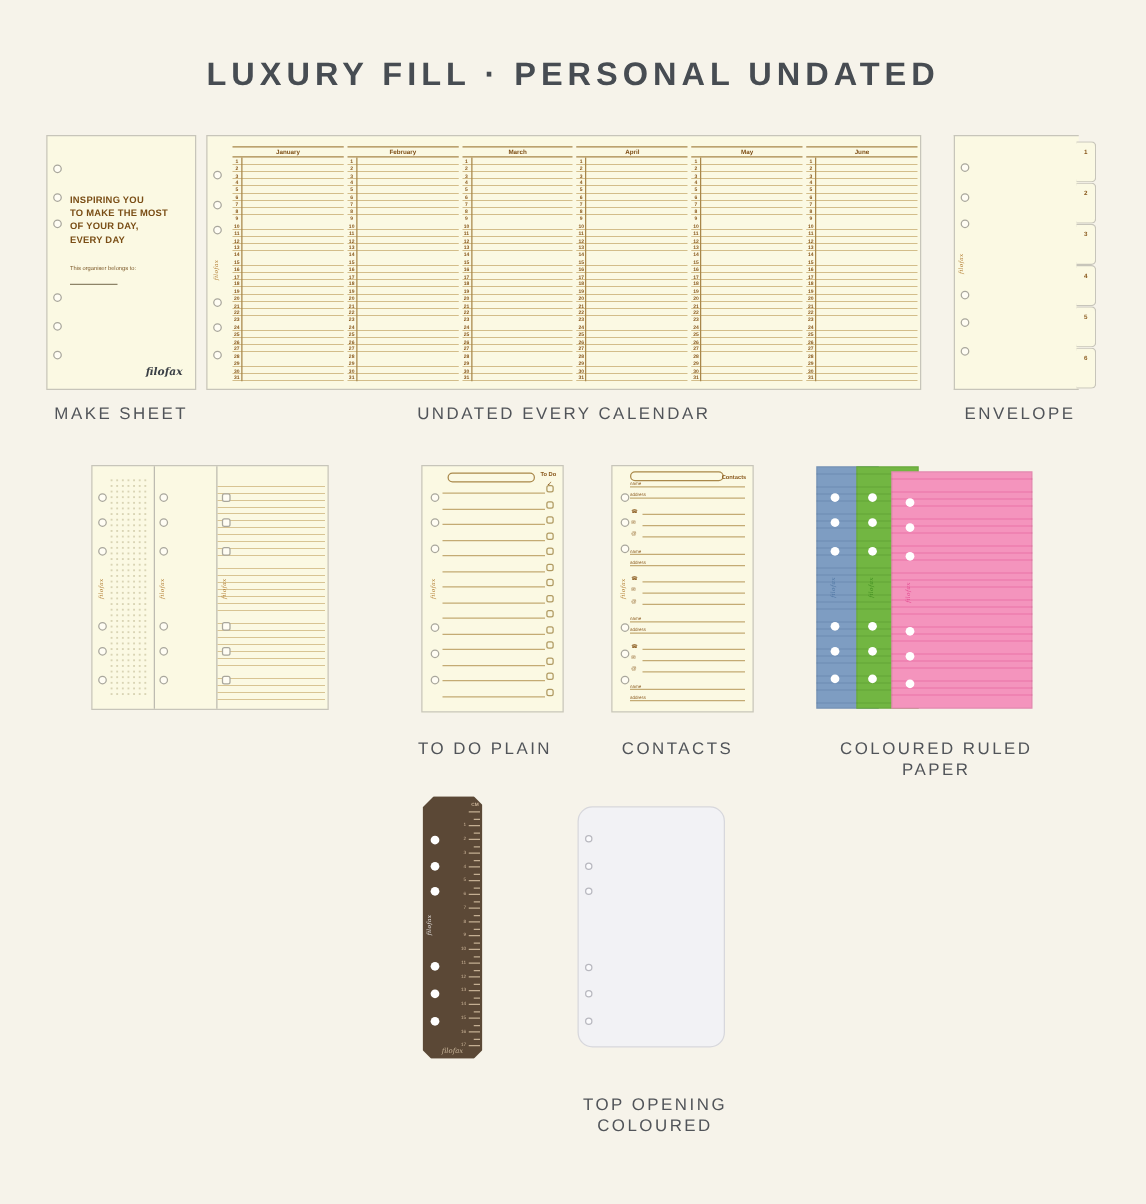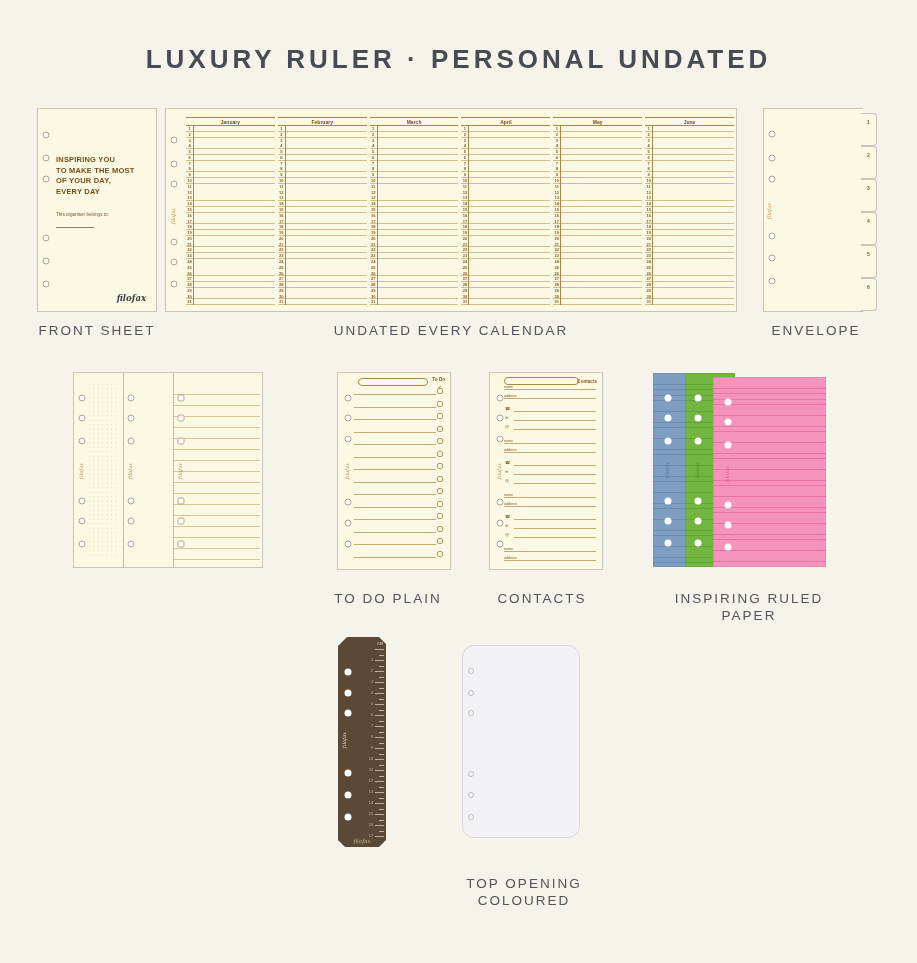--- a/index.html
+++ b/index.html
@@ -151,38 +151,38 @@
   #envelope{
     position:absolute;left:462px;top:645px;width:118px;height:193px;
     background:#f2f2f5;border:1px solid #d7d7dc;border-radius:12px;box-sizing:border-box;
   }
 </style>
 </head>
 <body>
 
 <div class="canvas">
 
-  <div class="page-title">LUXURY RULER · PERSONAL UNDATED</div>
+  <div class="page-title">LUXURY FILL · PERSONAL UNDATED</div>
 
   <div class="card" id="front-sheet" style="left:37px;top:108px;width:120px;height:204px;">
     <div class="fs-headline">INSPIRING YOU
 TO MAKE THE MOST
 OF YOUR DAY,
 EVERY DAY</div>
     <div class="fs-belongs">This organiser belongs to:</div>
     <div class="fs-line"></div>
     <div class="brand-script fs-brand">filofax</div>
   <div class="hole" style="left: 8px; top: 26px;"></div>
       <div class="hole" style="left: 8px; top: 49px;"></div>
       <div class="hole" style="left: 8px; top: 70px;"></div>
       <div class="hole" style="left: 8px; top: 129px;"></div>
       <div class="hole" style="left: 8px; top: 152px;"></div>
       <div class="hole" style="left: 8px; top: 175px;"></div>
     </div>
-  <div class="item-label" style="left:97px;top:322px;">FRONT SHEET</div>
+  <div class="item-label" style="left:97px;top:322px;">MAKE SHEET</div>
 
   <div class="card" id="year-calendar" style="left:165px;top:108px;width:572px;height:204px;">
     <div class="cal-cols" id="cal-cols">
         <div class="cal-col">
           <div class="cal-head">January</div>
           <div class="cal-body">
             <div class="cal-nums">1
 2
 3
 4
@@ -572,21 +572,21 @@
     </div>
   <div class="sheet" id="sheet-pink">
       <div class="hole white" style="left: 14px; top: 24px;"></div>
       <div class="hole white" style="left: 14px; top: 44px;"></div>
       <div class="hole white" style="left: 14px; top: 67px;"></div>
       <div class="hole white" style="left: 14px; top: 127px;"></div>
       <div class="hole white" style="left: 14px; top: 147px;"></div>
       <div class="hole white" style="left: 14px; top: 169px;"></div>
       <div class="v-brand" style="left: -4px; top: 92px; color: rgb(226, 73, 143);">filofax</div>
     </div>
-  <div class="item-label" style="left:749px;top:590px;">INSPIRING RULED PAPER</div>
+  <div class="item-label" style="left:749px;top:590px;">COLOURED RULED PAPER</div>
 
   <div id="ruler">
     <div class="ruler-unit">CM</div>
     <div class="ruler-brand-bottom">filofax</div>
   <div class="hole white" style="left: 10px; top: 35px;"></div>
       <div class="hole white" style="left: 10px; top: 56px;"></div>
       <div class="hole white" style="left: 10px; top: 76px;"></div>
       <div class="hole white" style="left: 10px; top: 136px;"></div>
       <div class="hole white" style="left: 10px; top: 158px;"></div>
       <div class="hole white" style="left: 10px; top: 180px;"></div>

